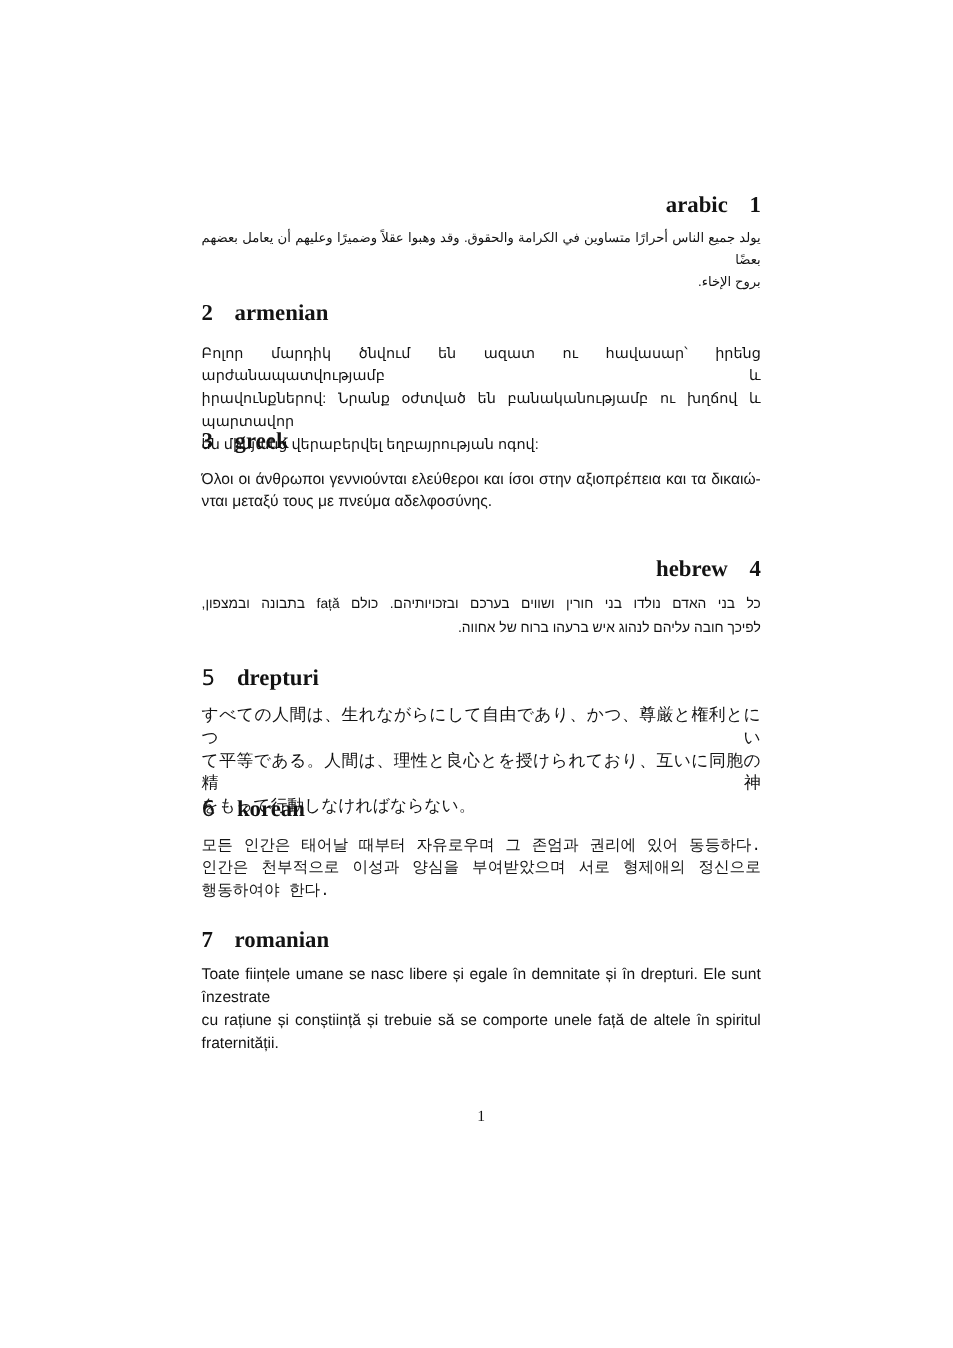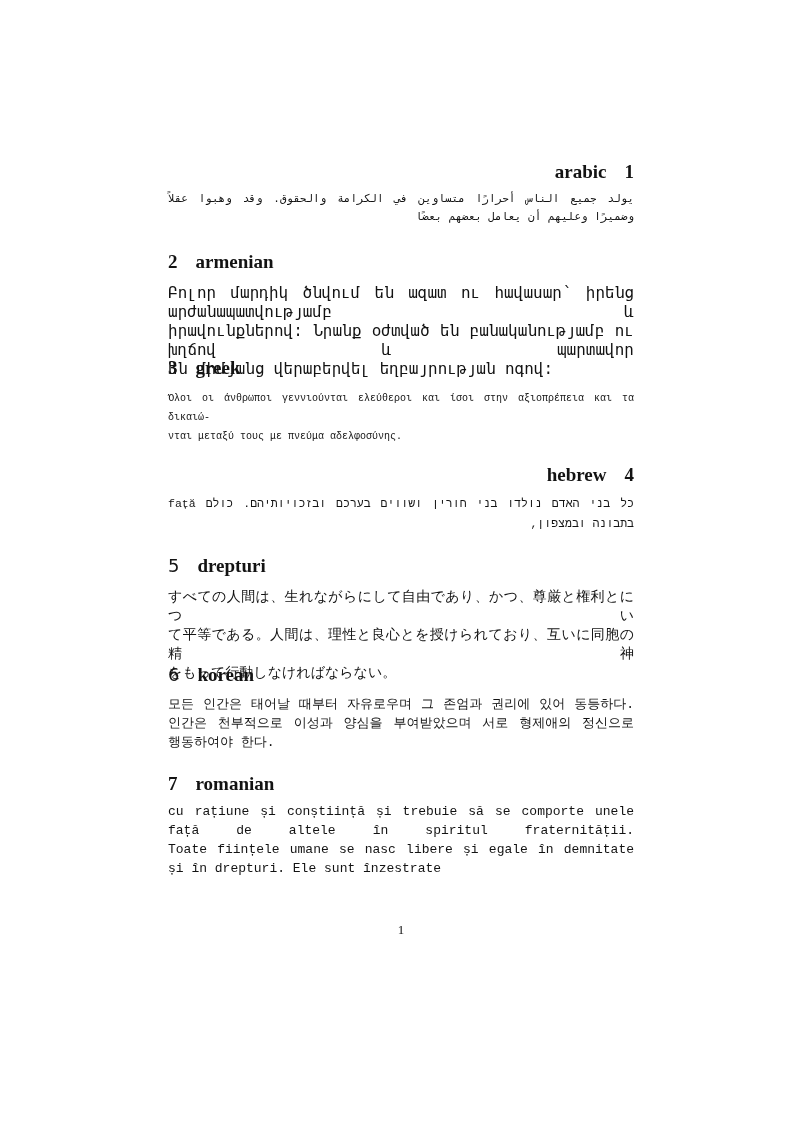--- a/index.html
+++ b/index.html
@@ -26,29 +26,29 @@
   .sec-head.rtl { flex-direction: row-reverse; }
   .sec-head .num.cjk-num {
     font-family: "DejaVu Sans", sans-serif;
     font-weight: 400;
     font-size: 18px;
   }
   .para {
     position: absolute;
     left: 168px;
     width: 466px;
-    font-family: Liberation Mono, monospace;
+    font-family: Liberation Sans, sans-serif;
     line-height: 19px;
   }
   .para .line { text-align: justify; text-align-last: justify; }
   .para .line:last-child { text-align-last: start; }
   .para.rtl { direction: rtl; unicode-bidi: isolate; }
   .para.arabic   { font-size: 11px; line-height: 18px; }
-  .para.armenian { font-size: 16px; }
-  .para.greek    { font-size: 10px; }
+  .para.armenian { font-size: 12px; }
+  .para.greek    { font-size: 13px; }
   .para.hebrew   { font-size: 11.5px; line-height: 20px; }
   .para.japanese { font-size: 14px; font-family: "Liberation Serif", "DejaVu Sans", serif; }
   .para.korean   { font-size: 13px; font-family: Liberation Mono, monospace; }
   .para.romanian { font-size: 13px; }
   .pageno {
     position: absolute;
     left: 168px;
     width: 466px;
     top: 922px;
     text-align: center;
@@ -60,20 +60,21 @@
 <body>
 
 <div class="page">
 
   <div class="sec-head rtl" style="top:160px">
     <span class="num">1</span>
     <span class="ttl">arabic</span>
   </div>
   <div class="para rtl arabic" style="top:190px">
       <div class="line">يولد جميع الناس أحرارًا متساوين في الكرامة والحقوق. وقد وهبوا عقلاً وضميرًا وعليهم أن يعامل بعضهم بعضًا</div>
+      <div class="line">بروح الإخاء.</div>
     </div>
 
   <div class="sec-head" style="top:250px">
     <span class="num">2</span>
     <span class="ttl">armenian</span>
   </div>
   <div class="para armenian" style="top:285px">
       <div class="line">Բոլոր մարդիկ ծնվում են ազատ ու հավասար՝ իրենց արժանապատվությամբ և</div>
       <div class="line">իրավունքներով: Նրանք օժտված են բանականությամբ ու խղճով և պարտավոր</div>
       <div class="line">են միմյանց վերաբերվել եղբայրության ոգով:</div>
@@ -87,20 +88,21 @@
       <div class="line">Όλοι οι άνθρωποι γεννιούνται ελεύθεροι και ίσοι στην αξιοπρέπεια και τα δικαιώ-</div>
       <div class="line">νται μεταξύ τους με πνεύμα αδελφοσύνης.</div>
     </div>
 
   <div class="sec-head rtl" style="top:463px">
     <span class="num">4</span>
     <span class="ttl">hebrew</span>
   </div>
   <div class="para rtl hebrew" style="top:494px">
       <div class="line">כל בני האדם נולדו בני חורין ושווים בערכם ובזכויותיהם. כולם față בתבונה ובמצפון,</div>
+      <div class="line">לפיכך חובה עליהם לנהוג איש ברעהו ברוח של אחווה.</div>
     </div>
 
   <div class="sec-head" style="top:554px">
     <span class="num cjk-num">5</span>
     <span class="ttl">drepturi</span>
   </div>
   <div class="para japanese" style="top:587px">
       <div class="line">すべての人間は、生れながらにして自由であり、かつ、尊厳と権利とについ</div>
       <div class="line">て平等である。人間は、理性と良心とを授けられており、互いに同胞の精神</div>
       <div class="line">をもって行動しなければならない。</div>
@@ -114,19 +116,19 @@
       <div class="line">모든 인간은 태어날 때부터 자유로우며 그 존엄과 권리에 있어 동등하다.</div>
       <div class="line">인간은 천부적으로 이성과 양심을 부여받았으며 서로 형제애의 정신으로</div>
       <div class="line">행동하여야 한다.</div>
     </div>
 
   <div class="sec-head" style="top:772px">
     <span class="num">7</span>
     <span class="ttl">romanian</span>
   </div>
   <div class="para romanian" style="top:802px">
+      <div class="line">Toate ființele umane se nasc libere și egale în demnitate și în drepturi. Ele sunt înzestrate</div>
       <div class="line">cu rațiune și conștiință și trebuie să se comporte unele față de altele în spiritul fraternității.</div>
-      <div class="line">Toate ființele umane se nasc libere și egale în demnitate și în drepturi. Ele sunt înzestrate</div>
     </div>
 
   <div class="pageno">1</div>
 
 </div>
 
 </body></html>

